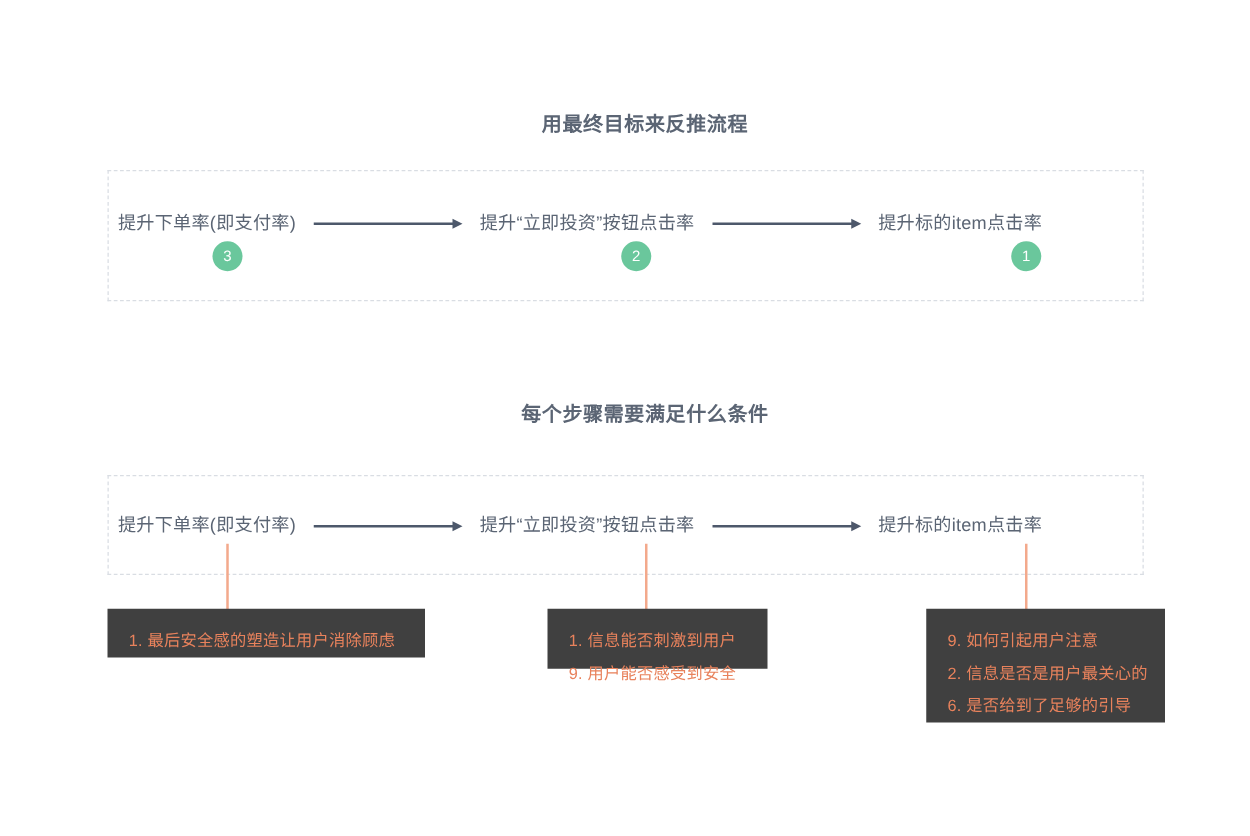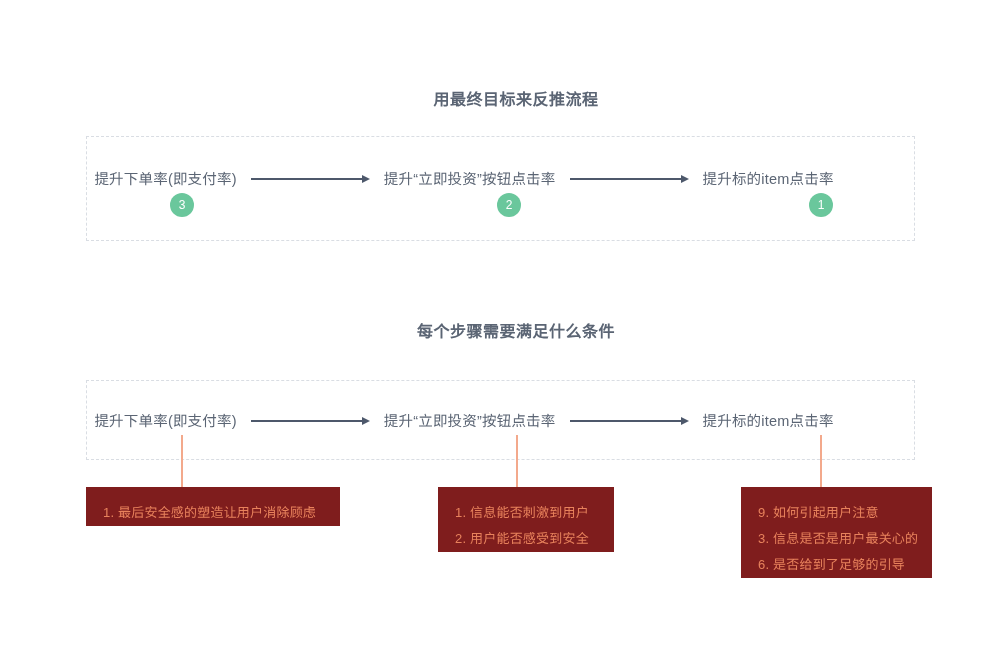--- a/index.html
+++ b/index.html
@@ -127,21 +127,21 @@
   .connector {
     position: absolute;
     width: 2px;
     background: #f3a98c;
     top: 435px;
   }
 
   
   .cond-box {
     position: absolute;
-    background: #7f1d1d;
+    background: #404040;
     box-sizing: border-box;
     padding: 13px 18px 13px 17px;
   }
   .cond-item {
     font-size: 13px;
     line-height: 26px;
     color: #e8825c;
     white-space: nowrap;
     letter-spacing: 0.2px;
   }
@@ -202,24 +202,24 @@
   </div>
 
   <div class="connector" style="left:181px; height:54px;"></div>
   <div class="connector" style="left:516px; height:54px;"></div>
   <div class="connector" style="left:820px; height:54px;"></div>
 
   <div class="cond-box" style="left:86px; top:487px; width:254px; height:39px;">
     <div class="cond-item">1. 最后安全感的塑造让用户消除顾虑</div>
   </div>
 
-  <div class="cond-box" style="left:438px; top:487px; width:176px; height:65px;">
+  <div class="cond-box" style="left:438px; top:487px; width:176px; height:48px;">
     <div class="cond-item">1. 信息能否刺激到用户</div>
-    <div class="cond-item">2. 用户能否感受到安全</div>
+    <div class="cond-item">9. 用户能否感受到安全</div>
   </div>
 
   <div class="cond-box" style="left:741px; top:487px; width:191px; height:91px;">
     <div class="cond-item">9. 如何引起用户注意</div>
-    <div class="cond-item">3. 信息是否是用户最关心的</div>
+    <div class="cond-item">2. 信息是否是用户最关心的</div>
     <div class="cond-item">6. 是否给到了足够的引导</div>
   </div>
 
 </div>
 
 </body></html>

